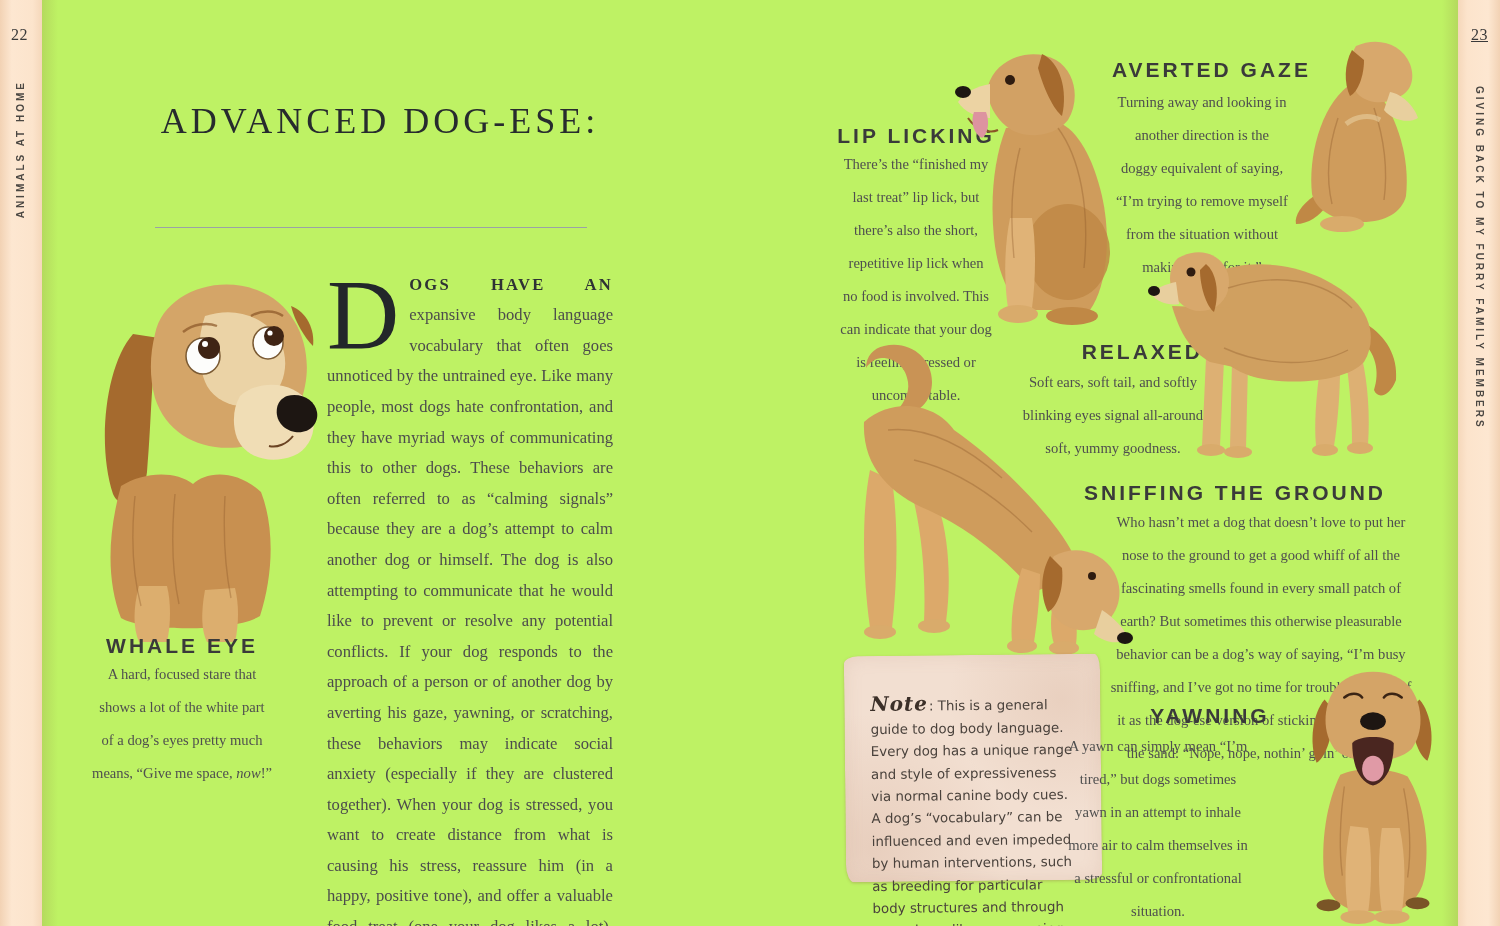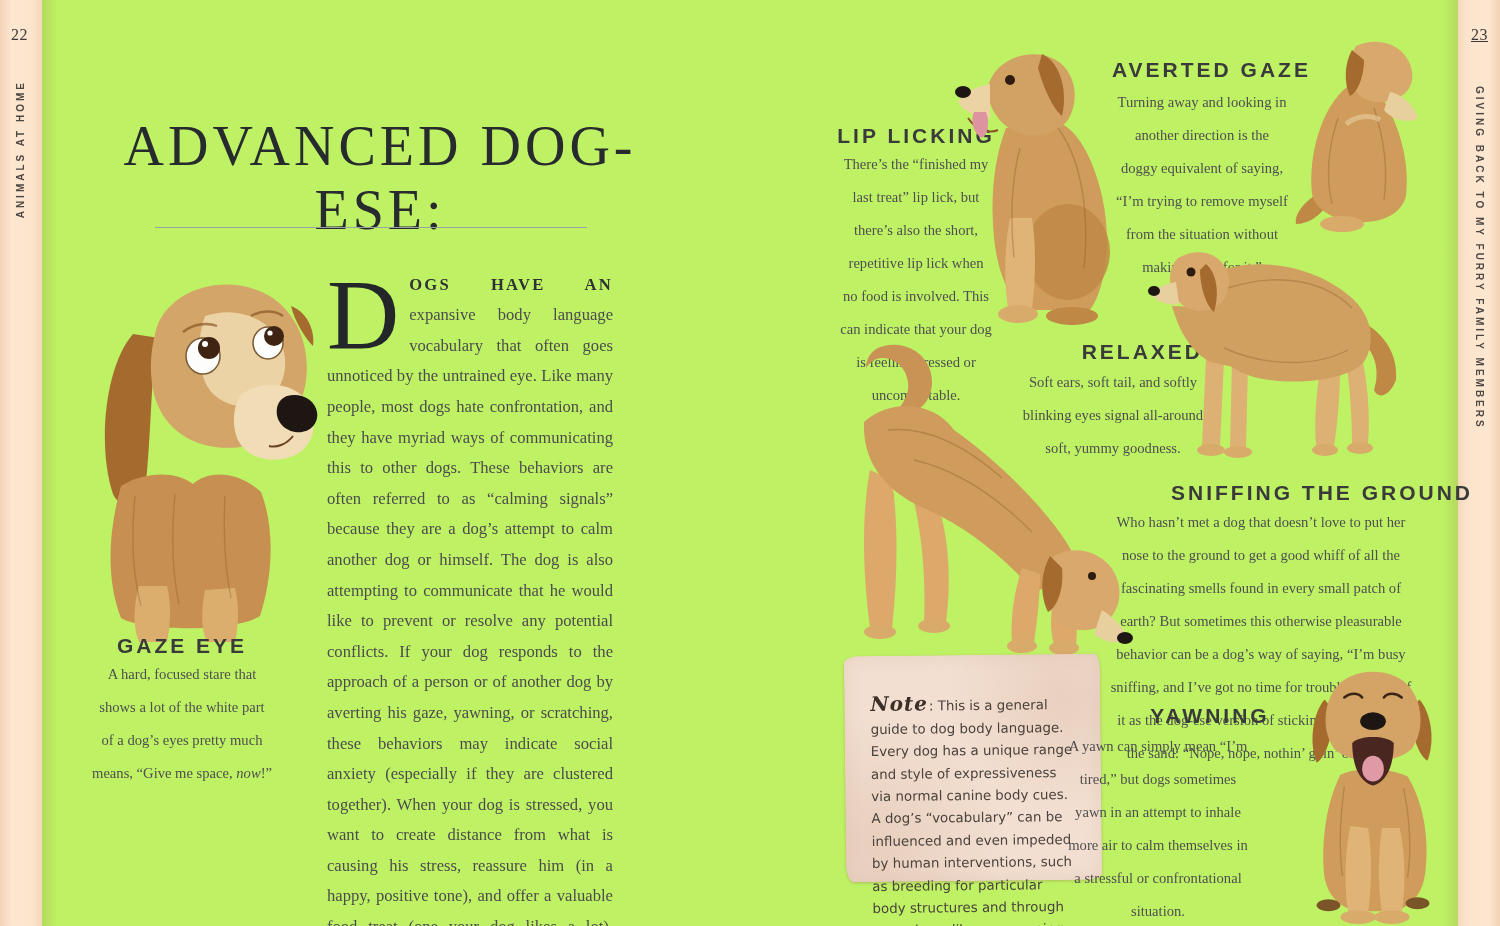--- a/index.html
+++ b/index.html
@@ -18,21 +18,21 @@
   .page-num.left{left:11px;} .page-num.right{right:12px;text-decoration:underline;}
 
   .side-label{position:absolute;font-family:"Liberation Sans","DejaVu Sans",sans-serif;
               font-size:10px;font-weight:600;letter-spacing:3px;color:#4c4843;
               writing-mode:vertical-rl;white-space:nowrap;}
   .side-label.left{left:15px;top:80px;transform:rotate(180deg);}
   .side-label.right{right:15px;top:86px;}
 
   
   .title{position:absolute;left:120px;top:76px;width:520px;text-align:center;
-         font-size:56px;letter-spacing:4px;color:#272b2e;font-weight:400;}
+         font-size:36px;letter-spacing:4px;color:#272b2e;font-weight:400;}
   .subtitle{position:absolute;left:120px;top:138px;width:520px;text-align:center;
             font-style:italic;font-size:26px;line-height:32px;color:#33373a;}
   .title-rule{position:absolute;left:155px;top:227px;width:432px;height:0;border-top:1px solid #9aa2a6;}
 
   .lead-para{position:absolute;left:327px;top:253px;width:286px;
              font-size:16.6px;line-height:30.6px;text-align:justify;color:#4c4c4c;}
   .dropcap{float:left;font-size:100px;line-height:78px;padding:6px 10px 0 0;color:#23272a;}
   .lead-in{font-weight:700;letter-spacing:2.2px;color:#2e3234;}
 
   .sec-head{position:absolute;font-family:"Liberation Sans","DejaVu Sans",sans-serif;
@@ -93,21 +93,21 @@
       <circle cx="154" cy="102" r="11" fill="#3f2414"></circle>
         <circle cx="150" cy="98" r="3" fill="#fff"></circle>
       <ellipse cx="213" cy="97" rx="15" ry="16" fill="#fdfdfb" stroke="#7a5a33" stroke-width="1.5"></ellipse>
       <circle cx="219" cy="90" r="10" fill="#3f2414"></circle>
         <circle cx="215" cy="87" r="2.6" fill="#fff"></circle>
       <path d="M128,86 C138,78 152,76 162,80 M196,70 C206,64 220,64 228,70" fill="none" stroke="#8a5527" stroke-width="2.4" opacity=".7"></path>
       <path d="M80,250 C76,290 78,330 86,360 M120,248 C116,290 118,330 124,358 M170,250 C168,288 170,322 176,352" fill="none" stroke="#8a5527" stroke-width="1.4" opacity=".35"></path>
     </svg>
   </div>
 
-  <div class="sec-head" style="left:92px;top:634px;width:180px;">GAZE EYE</div>
+  <div class="sec-head" style="left:92px;top:634px;width:180px;">WHALE EYE</div>
   <div class="sec-cap" style="left:92px;top:658px;width:180px;"><span>A hard, focused stare that shows a lot of the white part of a dog’s eyes pretty much means, “Give me space, </span><i>now</i><span>!”</span></div>
 
   <div class="sec-head" style="left:826px;top:124px;width:180px;">LIP LICKING</div>
   <div class="sec-cap" style="left:840px;top:148px;width:152px;">There’s the “finished my last treat” lip lick, but there’s also the short, repetitive lip lick when no food is involved. This can indicate that your dog is feeling stressed or uncomfortable.</div>
 
   <div class="illus" style="left:950px;top:28px;width:178px;height:300px;">
     <svg viewBox="0 0 178 300" xmlns="http://www.w3.org/2000/svg">
       <path d="M56,100 C44,130 40,170 44,210 C48,248 60,272 78,282 L140,282 C156,260 162,212 152,168 C143,130 128,102 108,94 Z" fill="#cf9c5c"></path>
       <ellipse cx="118" cy="224" rx="42" ry="48" fill="#c08845" opacity=".85"></ellipse>
       <path d="M60,190 C54,220 54,254 58,280 L82,280 C86,250 86,214 82,190 Z" fill="#e0b377"></path>
@@ -158,21 +158,21 @@
       <circle cx="43" cy="44" r="4.5" fill="#2f1c10"></circle>
       <path d="M58,36 C68,44 72,64 66,84 C58,78 52,58 52,42 Z" fill="#a56a2e"></path>
       <ellipse cx="63" cy="222" rx="14" ry="6" fill="#d9ab6b"></ellipse>
         <ellipse cx="90" cy="224" rx="14" ry="6" fill="#d9ab6b"></ellipse>
       <ellipse cx="177" cy="222" rx="13" ry="6" fill="#d9ab6b"></ellipse>
         <ellipse cx="212" cy="220" rx="13" ry="6" fill="#d9ab6b"></ellipse>
       <path d="M80,60 C130,44 176,52 204,80 M76,120 C120,140 170,138 200,122" fill="none" stroke="#8a5527" stroke-width="1.4" opacity=".35"></path>
     </svg>
   </div>
 
-  <div class="sec-head" style="left:1171px;top:481px;width:300px;">SNIFFING THE GROUND</div>
+  <div class="sec-head" style="left:1084px;top:481px;width:300px;">SNIFFING THE GROUND</div>
   <div class="sec-cap" style="left:1110px;top:506px;width:302px;">Who hasn’t met a dog that doesn’t love to put her nose to the ground to get a good whiff of all the fascinating smells found in every small patch of earth? But sometimes this otherwise pleasurable behavior can be a dog’s way of saying, “I’m busy sniffing, and I’ve got no time for trouble.” Think of it as the dog-ese version of sticking one’s head in the sand: “Nope, nope, nothin’ goin’ on here.”</div>
 
   <div class="illus" style="left:818px;top:330px;width:316px;height:326px;">
     <svg viewBox="0 0 316 326" xmlns="http://www.w3.org/2000/svg">
       <path d="M66,16 C92,10 114,28 114,52 C114,74 96,88 76,84 C84,76 92,64 90,52 C88,38 78,28 64,28 C58,28 52,32 48,38 C48,26 56,18 66,16 Z" fill="#c99355"></path>
       <path d="M52,140 C44,180 44,240 52,298 L74,298 C80,246 80,190 74,150 Z" fill="#dca96a"></path>
       <path d="M96,172 C104,206 108,250 106,292 L128,292 C134,246 130,200 118,170 Z" fill="#dca96a"></path>
       <path d="M46,92 C76,66 118,74 136,100 C170,124 210,160 240,200 C252,216 260,232 262,244 L216,262 C186,226 146,196 110,180 C72,164 44,136 46,92 Z" fill="#cf9c5c"></path>
       <path d="M204,238 C196,262 192,288 194,312 L216,312 C220,286 222,262 222,244 Z" fill="#dca96a"></path>
       <path d="M236,268 C232,286 232,302 236,314 L258,314 C260,298 258,284 252,272 Z" fill="#dca96a"></path>

